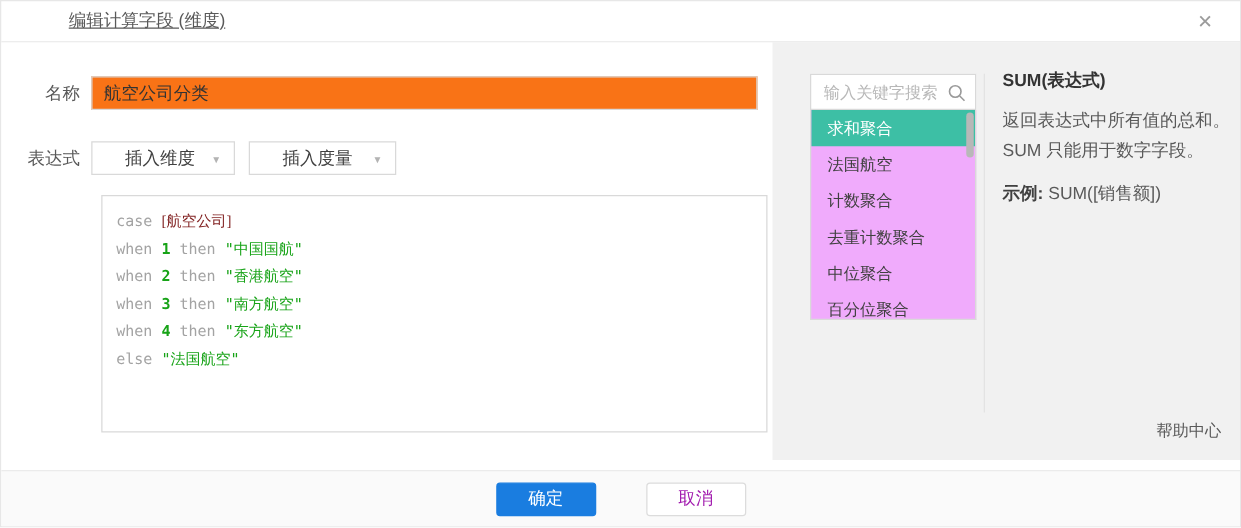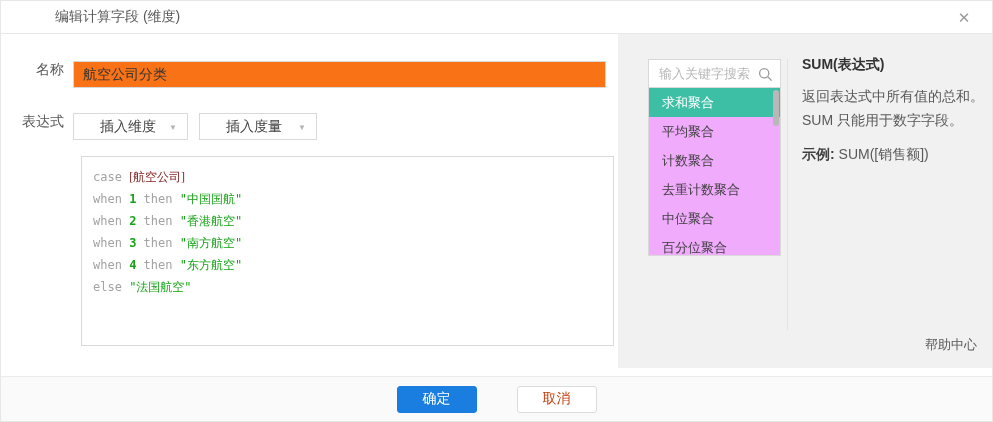--- a/index.html
+++ b/index.html
@@ -14,30 +14,30 @@
     overflow: hidden;
   }
 
   
   .titlebar {
     position: absolute; top:0; left:0; right:0; height:33px;
     border-bottom: 1px solid #e8e8e8;
     display:flex; align-items:center;
     padding-left: 54px;
   }
-  .titlebar .title { font-size:14px; color:#595959; }
+  .titlebar .title { font-size:14px; color:#595959;text-decoration:underline; }
   .close-btn {
     position:absolute; right:18px; top:7px;
     width:20px; height:20px; line-height:20px; text-align:center;
     font-size:15px; color:#9b9b9b; cursor:pointer;
   }
 
   
   .left-pane { position:absolute; left:0; top:33px; width:617px; bottom:45px; background:#fff; }
-  .form-row { position:absolute; display:flex; align-items:flex-start; }
+  .form-row { position:absolute; display:flex; align-items:center; }
   .form-label { width:72px; text-align:right; padding-right:9px; font-size:14px; color:#595959; flex:0 0 72px; }
 
   .row-name { left:0; top:27px; width:613px; }
   .name-input {
     width:533px; height:27px;
     border:1px solid #d9d9d9; background:#f97316;
     font-size:14px; color:#333; padding:0 9px;
     font-family:"Liberation Sans","DejaVu Sans",sans-serif;
     outline:none;
   }
@@ -116,21 +116,21 @@
   .footer {
     position:absolute; left:0; right:0; bottom:0; height:45px;
     background:#fafafa; border-top:1px solid #ebebeb;
     display:flex; align-items:center; justify-content:center; gap:40px;
   }
   .btn {
     width:80px; height:27px; font-size:14px; border-radius:3px; cursor:pointer;
     font-family:"Liberation Sans","DejaVu Sans",sans-serif;
   }
   .btn-ok { background:#1a7de0; color:#fff; border:1px solid #1a7de0; }
-  .btn-cancel { background:#fff; color:#c2410c; border:1px solid #dcdcdc; }
+  .btn-cancel { background:#fff; color:#a21caf; border:1px solid #dcdcdc; }
 </style>
 </head>
 <body>
 
 <div class="dialog">
 
   <div class="titlebar">
     <span class="title">编辑计算字段 (维度)</span>
     <span class="close-btn">✕</span>
   </div>
@@ -167,21 +167,21 @@
     <div class="fn-col">
       <div class="searchbox">
         <input type="text" placeholder="输入关键字搜索" style="">
         <svg class="search-icon" width="15" height="15" viewBox="0 0 15 15">
           <circle cx="6.2" cy="6.2" r="4.6" fill="none" stroke="#9a9a9a" stroke-width="1.3"></circle>
           <line x1="9.8" y1="9.8" x2="13.6" y2="13.6" stroke="#9a9a9a" stroke-width="1.3"></line>
         </svg>
       </div>
       <div class="fn-list" id="fn-list">
         <div class="fn-item selected">求和聚合</div>
-          <div class="fn-item">平均聚合</div>
+          <div class="fn-item">法国航空</div>
           <div class="fn-item">计数聚合</div>
           <div class="fn-item">去重计数聚合</div>
           <div class="fn-item">中位聚合</div>
           <div class="fn-item">百分位聚合</div>
           <div class="fn-item">最大值聚合</div>
           <div class="fn-scroll-thumb"></div>
       </div>
     </div>
 
     <div class="desc-divider"></div>

